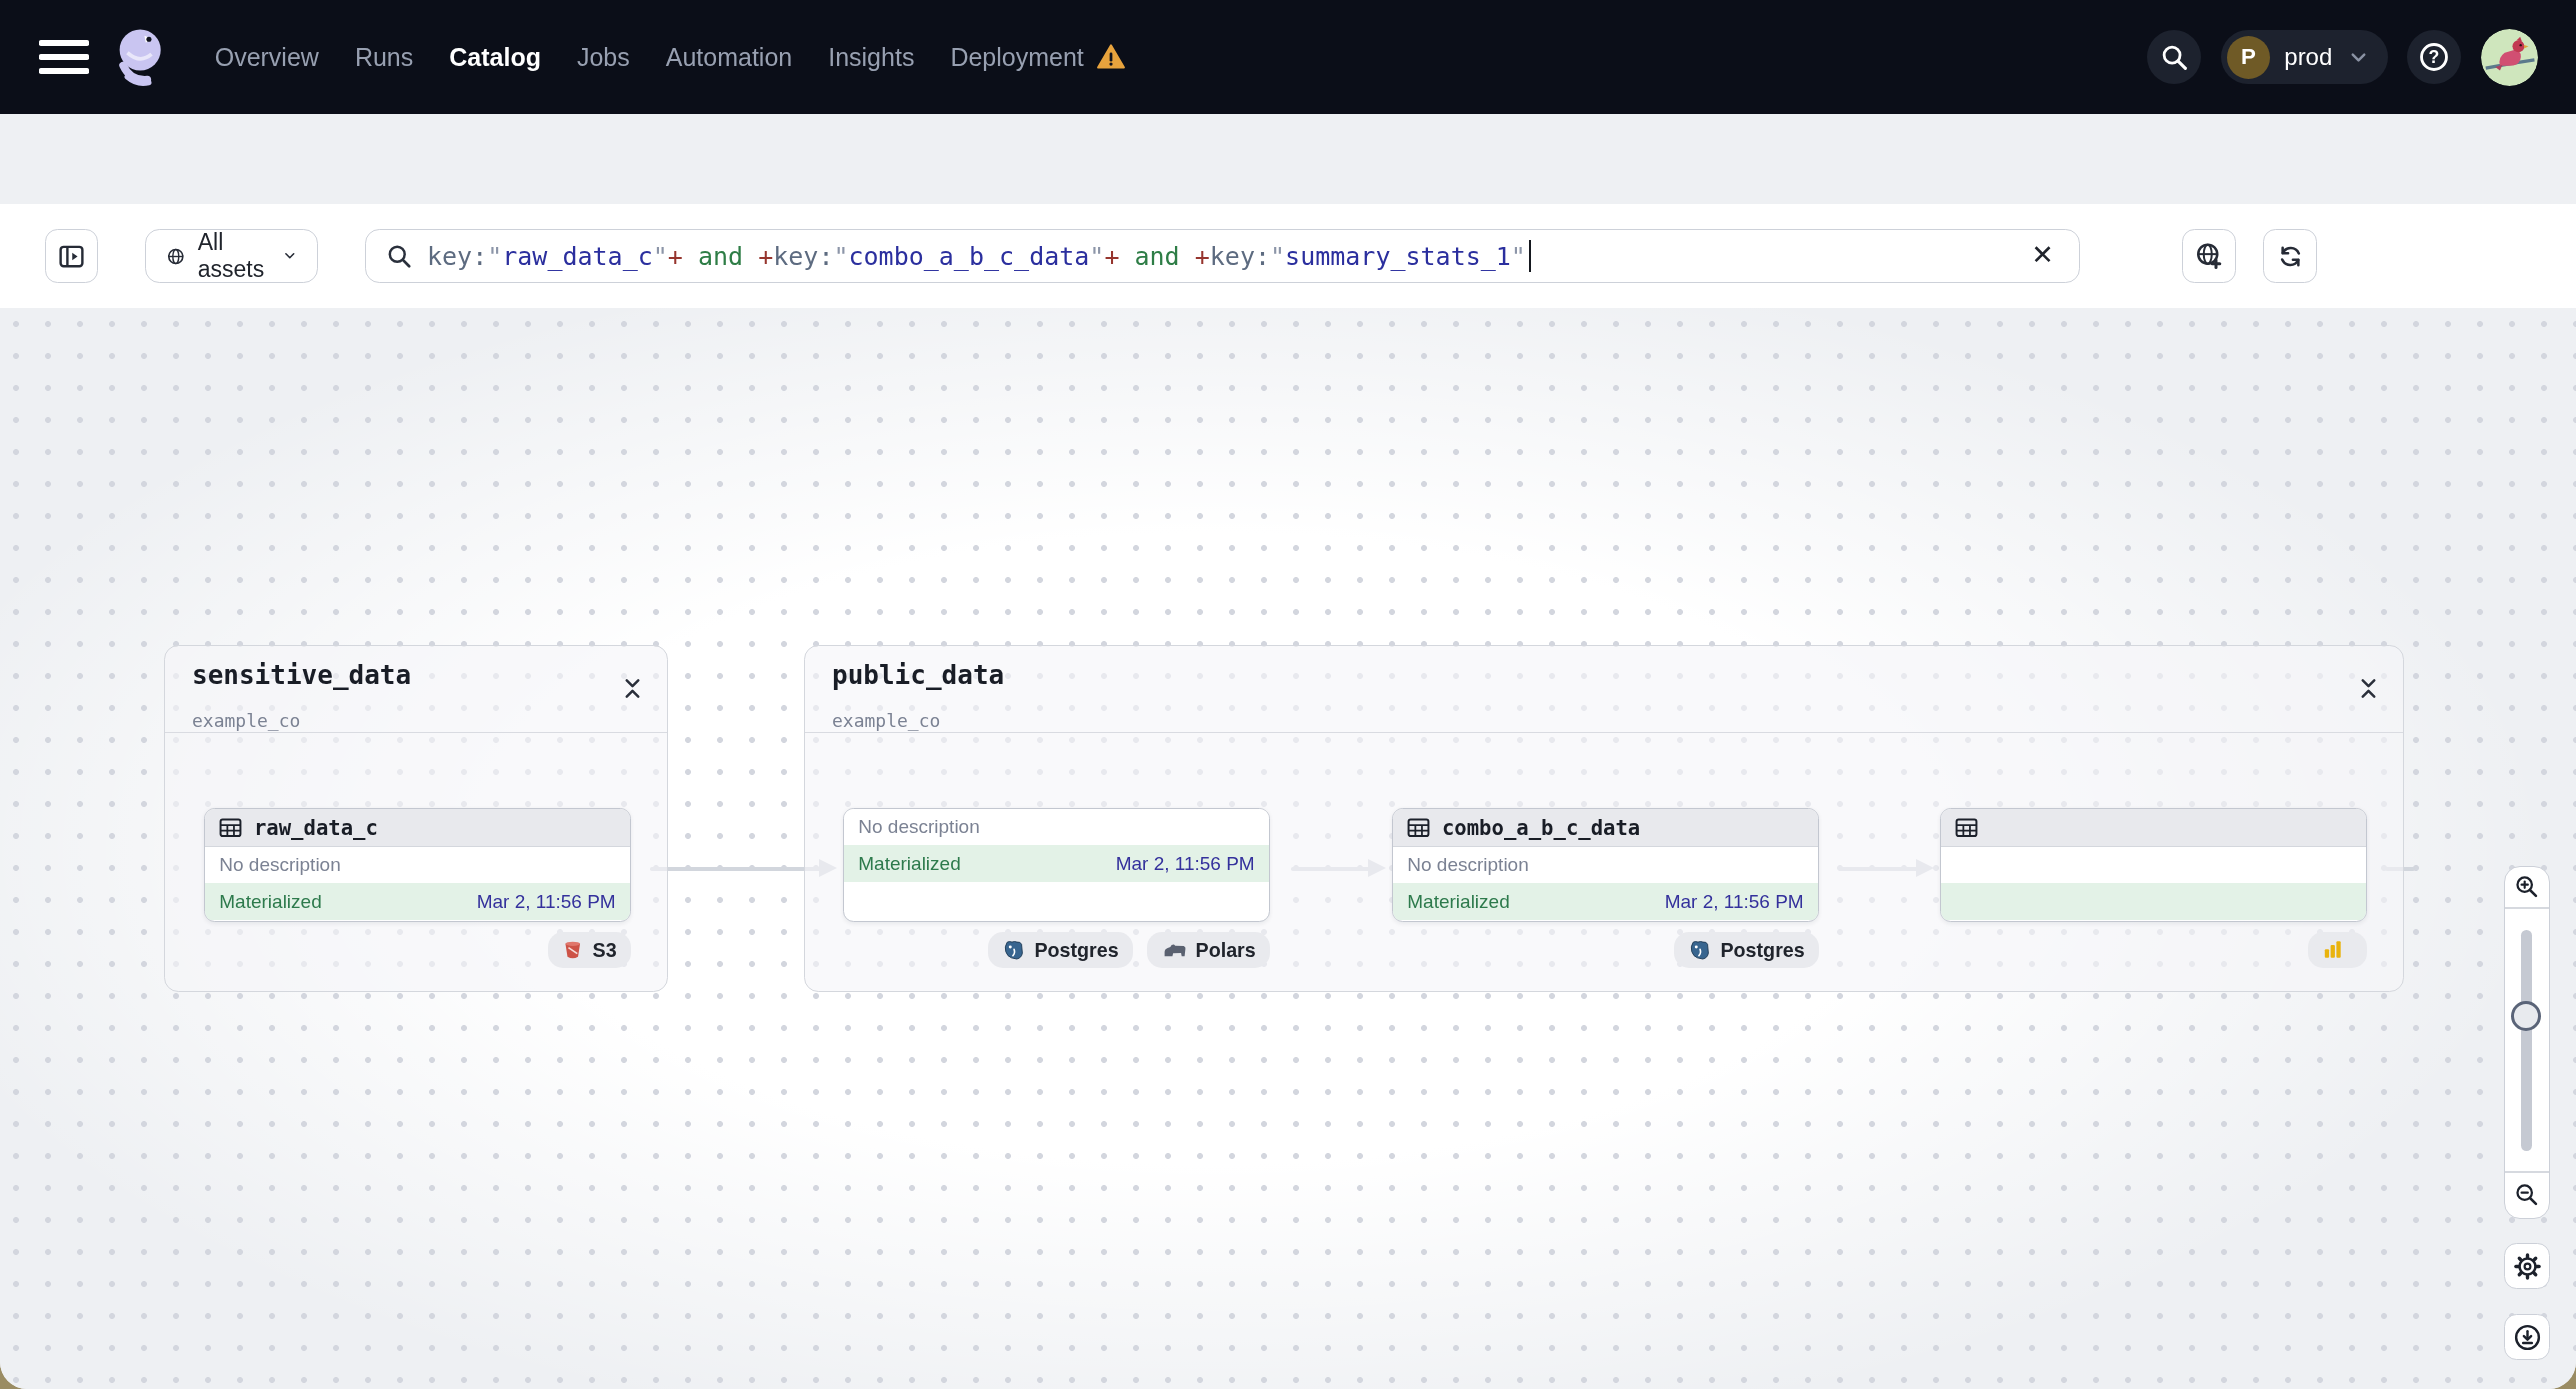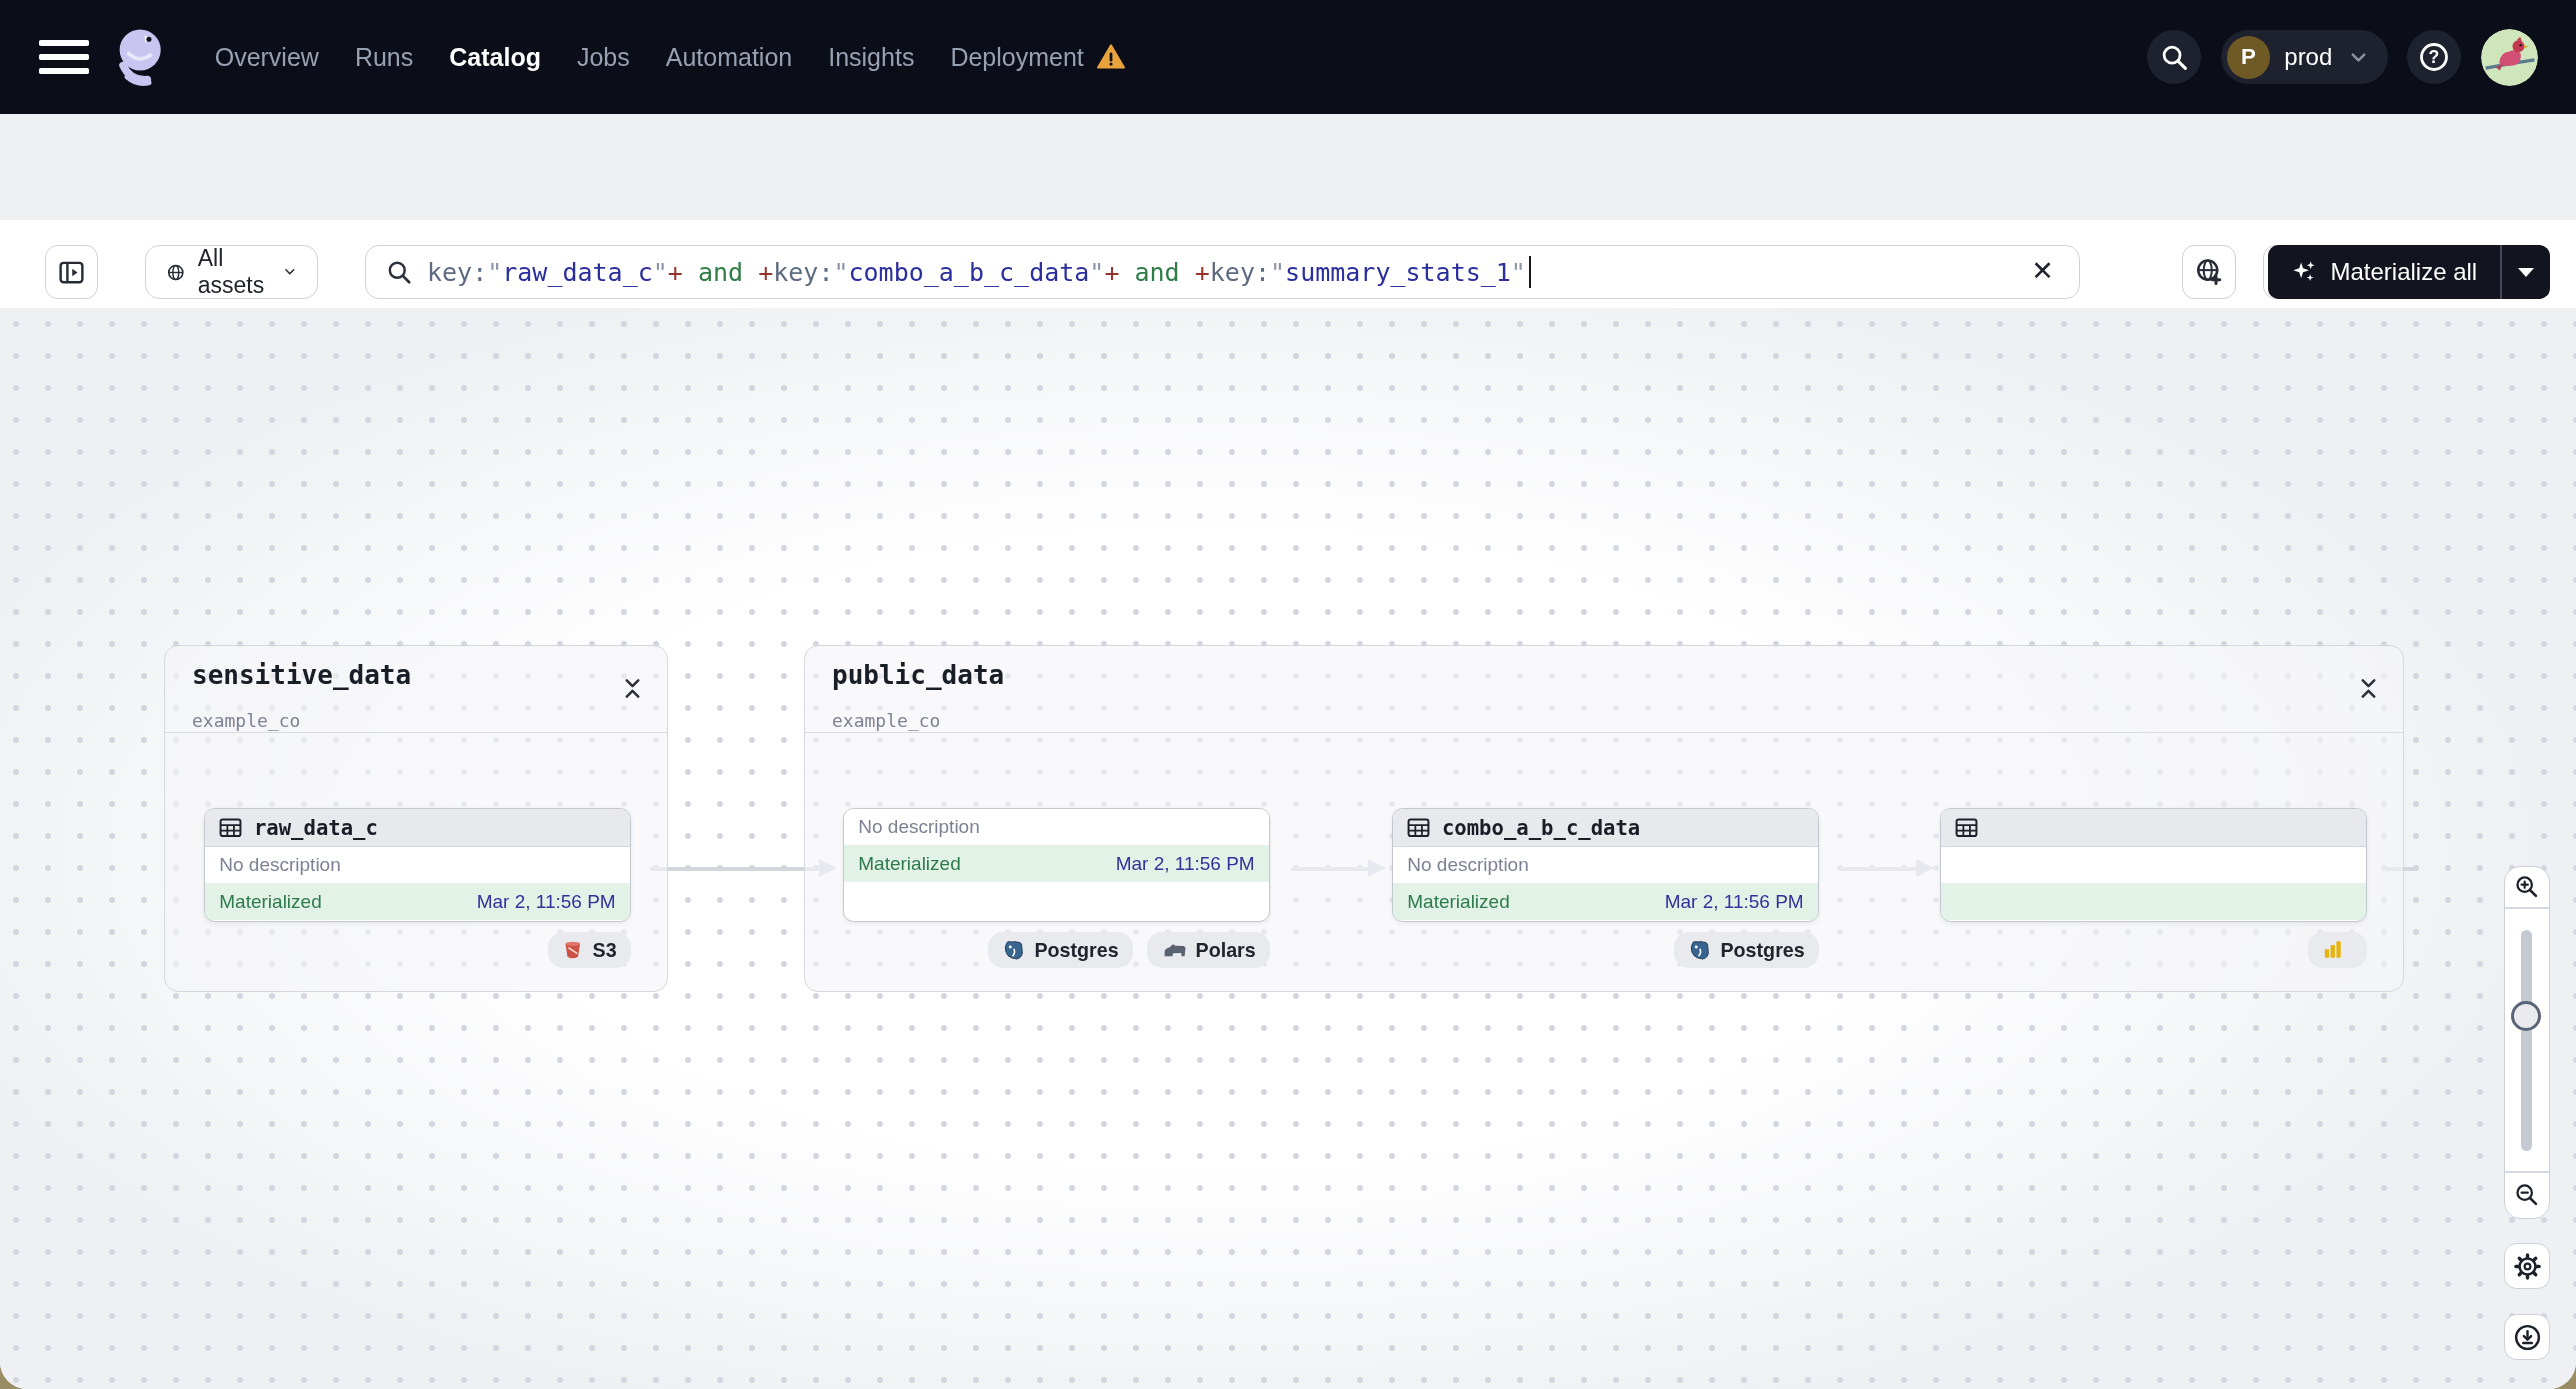--- a/index.html
+++ b/index.html
@@ -30,21 +30,21 @@
 
   
   .pagehead{position:absolute;left:0;top:114px;width:100%;height:90px;background:#f7f8fa;
             border-bottom:1.8px solid #e4e6eb;display:flex;align-items:center;}
   .page-title{font-size:35px;font-weight:600;color:#191d26;margin-left:45px;}
   .reload-btn{position:absolute;right:43px;top:20.6px;height:50px;border:1.8px solid #cdd1d9;
               border-radius:25px;background:#fdfdfe;display:flex;align-items:center;gap:12.5px;
               padding:0 25px;font-size:24px;color:#232733;cursor:pointer;}
 
   
-  .toolbar{position:absolute;left:0;top:220px;width:100%;height:105px;background:#ffffff;
+  .toolbar{position:absolute;left:0;top:204px;width:100%;height:105px;background:#ffffff;
            border-bottom:1.8px solid #e4e6eb;}
   .tb{position:absolute;top:25px;height:54px;border:1.8px solid #cdd1d9;border-radius:12.5px;
       background:#fff;display:flex;align-items:center;justify-content:center;cursor:pointer;}
   .scope{gap:12.5px;padding:0 19.7px;font-size:23px;color:#20242c;border-radius:14.3px;}
   .searchfield{position:absolute;top:25px;left:365px;width:1715px;height:54px;border:1.8px solid #cdd1d9;
                border-radius:14.3px;background:#fff;display:flex;align-items:center;padding:0 63px 0 19.7px;}
   .query{font-size:25px;margin-left:14.3px;white-space:pre;}
   .cursor{display:inline-block;width:2.7px;height:32px;background:#15181f;margin-left:2.7px;vertical-align:-7.2px;}
   .clear-x{position:absolute;right:18px;top:0;height:50px;display:flex;align-items:center;
            font-size:27px;color:#20242c;cursor:pointer;padding:0 7.2px;}
@@ -215,34 +215,20 @@
     </div>
     <div class="tb" style="right:259px;left:auto;width:54px;">
       <svg width="29" height="29" viewBox="0 0 24 24">
         <path d="M18.9 9.5 A7.3 7.3 0 0 0 5.6 9.1" stroke="#262b36" stroke-width="2.1" fill="none" stroke-linecap="round"></path>
         <path d="M5.5 4.8 V9.3 H10" stroke="#262b36" stroke-width="2.1" fill="none" stroke-linecap="round" stroke-linejoin="round"></path>
         <path d="M5.1 14.5 A7.3 7.3 0 0 0 18.4 14.9" stroke="#262b36" stroke-width="2.1" fill="none" stroke-linecap="round"></path>
         <path d="M18.5 19.2 V14.7 H14" stroke="#262b36" stroke-width="2.1" fill="none" stroke-linecap="round" stroke-linejoin="round"></path>
       </svg>
     </div>
 
-    <div class="mat-btn">
-      <div class="mat-main">
-        <svg width="27" height="27" viewBox="0 0 24 24">
-          <path d="M9 3 L10.7 8.3 L16 10 L10.7 11.7 L9 17 L7.3 11.7 L2 10 L7.3 8.3 Z" fill="#fff"></path>
-          <path d="M17.5 2 L18.4 4.6 L21 5.5 L18.4 6.4 L17.5 9 L16.6 6.4 L14 5.5 L16.6 4.6 Z" fill="#fff"></path>
-          <path d="M17 13.5 L17.8 15.7 L20 16.5 L17.8 17.3 L17 19.5 L16.2 17.3 L14 16.5 L16.2 15.7 Z" fill="#fff"></path>
-        </svg>
-        <span>Materialize all</span>
-      </div>
-      <div class="mat-div"></div>
-      <div class="mat-caret">
-        <span class="caret-tri"></span>
-      </div>
-    </div>
   </div>
 
   <div class="canvas">
 
     <div class="edge" style="left:650px;top:559px;width:171px;"></div>
     <div class="edge-head" style="left:819px;top:551px;"></div>
     <div class="edge" style="left:1291px;top:559px;width:79px;"></div>
     <div class="edge-head" style="left:1368px;top:551px;"></div>
     <div class="edge" style="left:1839px;top:559px;width:79px;"></div>
     <div class="edge-head" style="left:1916px;top:551px;"></div>

